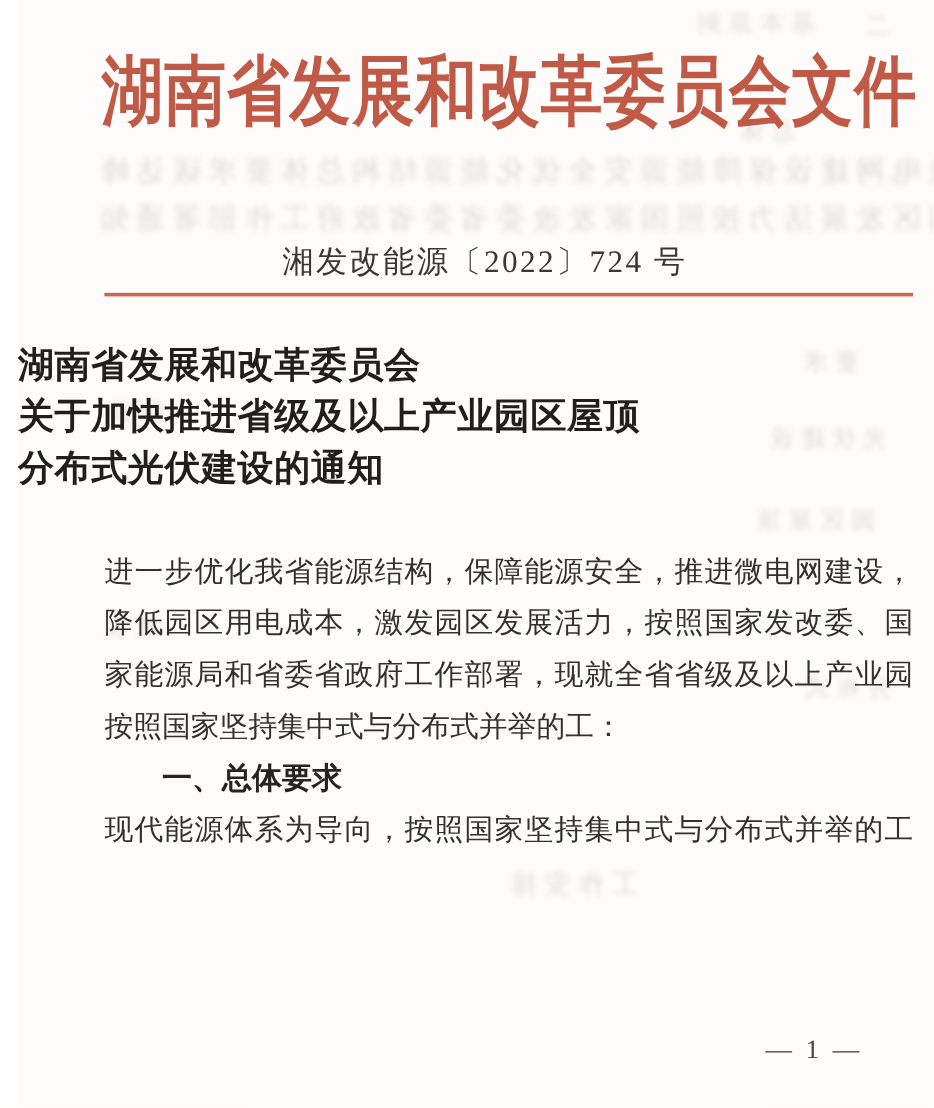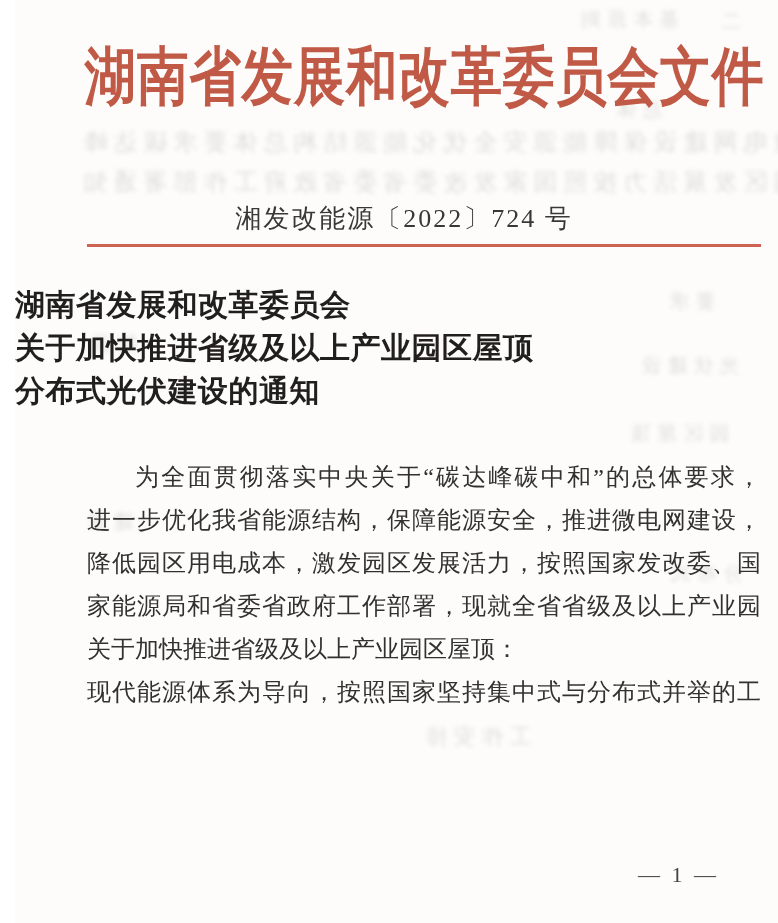--- a/index.html
+++ b/index.html
@@ -155,23 +155,23 @@
 
   <div class="red-rule" style="background: rgb(205, 100, 82);"></div>
 
   <div class="doc-title">
     <div>湖南省发展和改革委员会</div>
     <div>关于加快推进省级及以上产业园区屋顶</div>
     <div>分布式光伏建设的通知</div>
   </div>
 
   <div class="body-block">
-    <div class="line indent">为全面贯彻落实中央关于“碳达峰碳中和”的总体要求，</div>
     <div class="line">进一步优化我省能源结构，保障能源安全，推进微电网建设，</div>
     <div class="line">降低园区用电成本，激发园区发展活力，按照国家发改委、国</div>
     <div class="line">家能源局和省委省政府工作部署，现就全省省级及以上产业园</div>
-    <div class="line short">关于加快推进省级及以上产业园区屋顶：</div>
+    <div class="line short">按照国家坚持集中式与分布式并举的工：</div>
+    <div class="line heading">一、总体要求</div>
     <div class="line">现代能源体系为导向，按照国家坚持集中式与分布式并举的工</div>
   </div>
 
   <div class="page-number">— 1 —</div>
 
 </div>
 
 </body></html>

